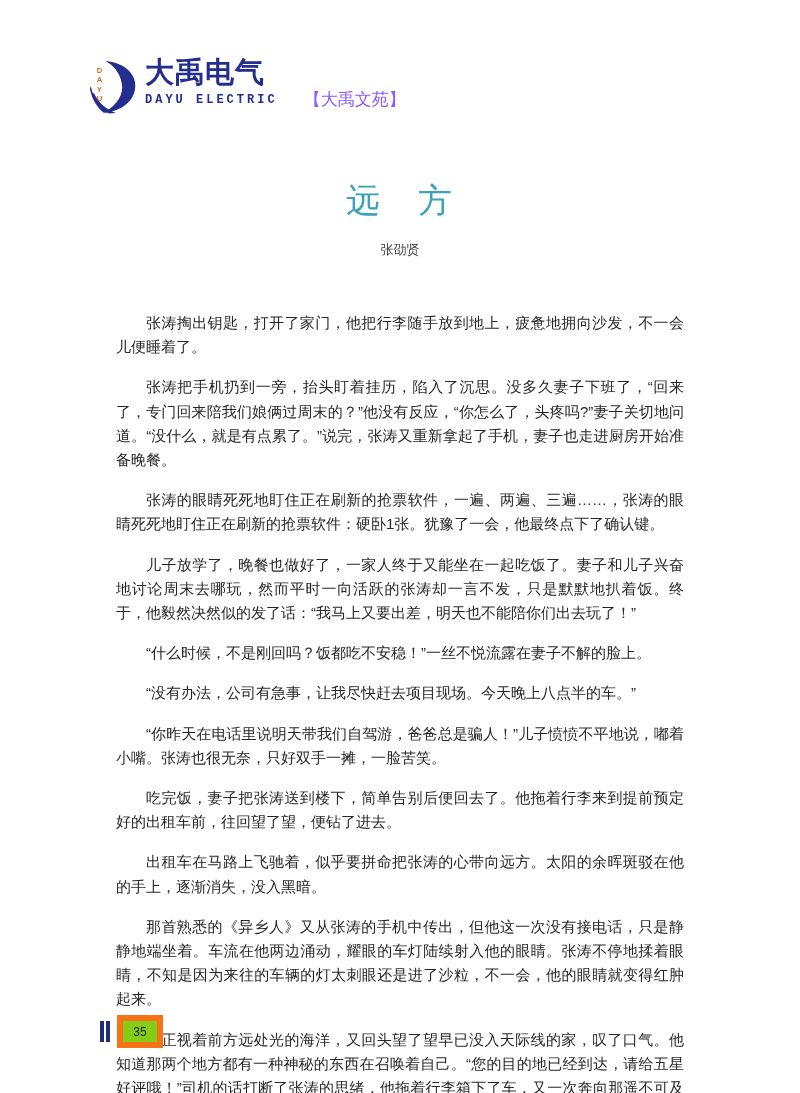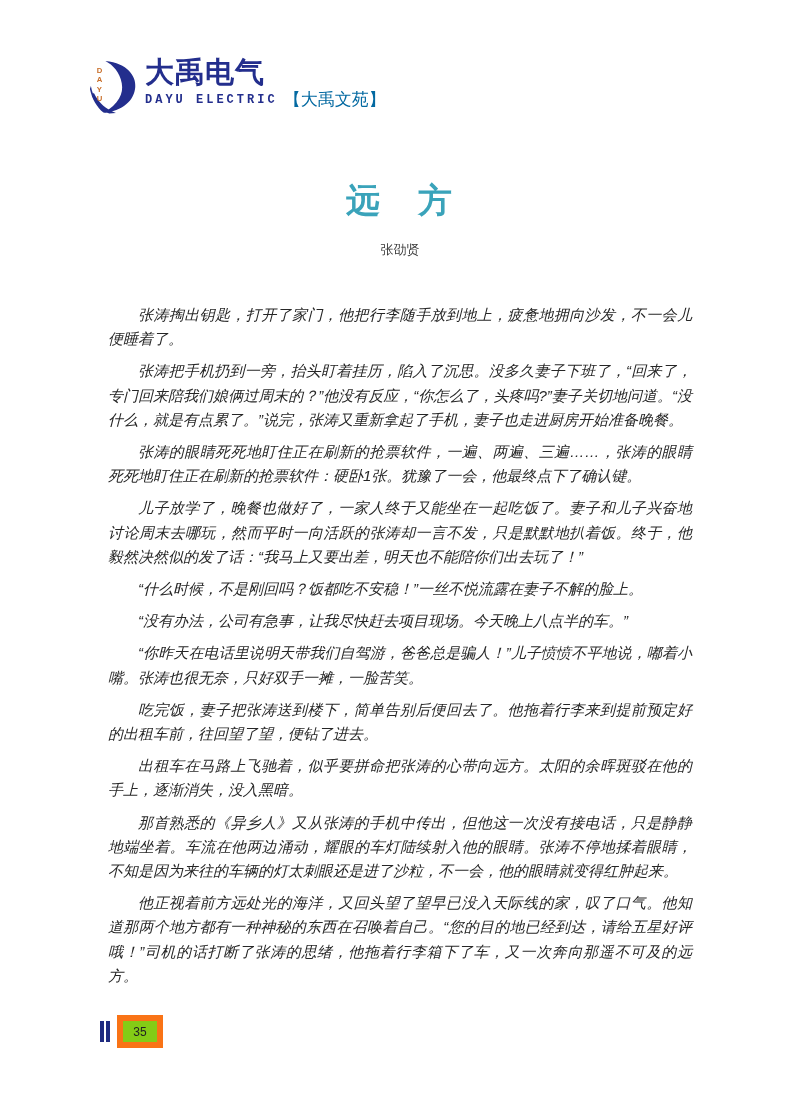--- a/index.html
+++ b/index.html
@@ -33,35 +33,35 @@
   .logo-en {
     font-size: 12px;
     font-weight: bold;
     color: #232e8d;
     letter-spacing: 3px;
     margin-top: 3px;
     white-space: nowrap;
   }
   .section-tag {
     font-size: 17px;
-    color: #0369a1;
-    margin-left: 6px;
+    color: #8b5cf6;
+    margin-left: 26px;
     padding-bottom: 3px;
     white-space: nowrap;
   }
 
   
   .title {
     position: absolute;
     top: 178px;
     left: 0;
     width: 100%;
     text-align: center;
     font-size: 34px;
-    font-weight: bold;
+    font-weight: normal;
     color: #3aa3ba;
     letter-spacing: 2px;
   }
   .author {
     position: absolute;
     top: 241px;
     left: 0;
     width: 100%;
     text-align: center;
     font-size: 13px;
@@ -72,21 +72,21 @@
   .article {
     position: absolute;
     top: 295px;
     left: 100px;
     width: 600px;
     font-size: 15px;
     line-height: 24.2px;
     color: #262626;
     text-align: justify;
   }
-  .article p { margin: 8px; text-indent: 2em; font-style: italic; }
+  .article p { margin: 16px; text-indent: 2em; }
 
   
   .footer {
     position: absolute;
     left: 100px;
     top: 1015px;
     display: flex;
     align-items: center;
   }
   .footer-bar {

